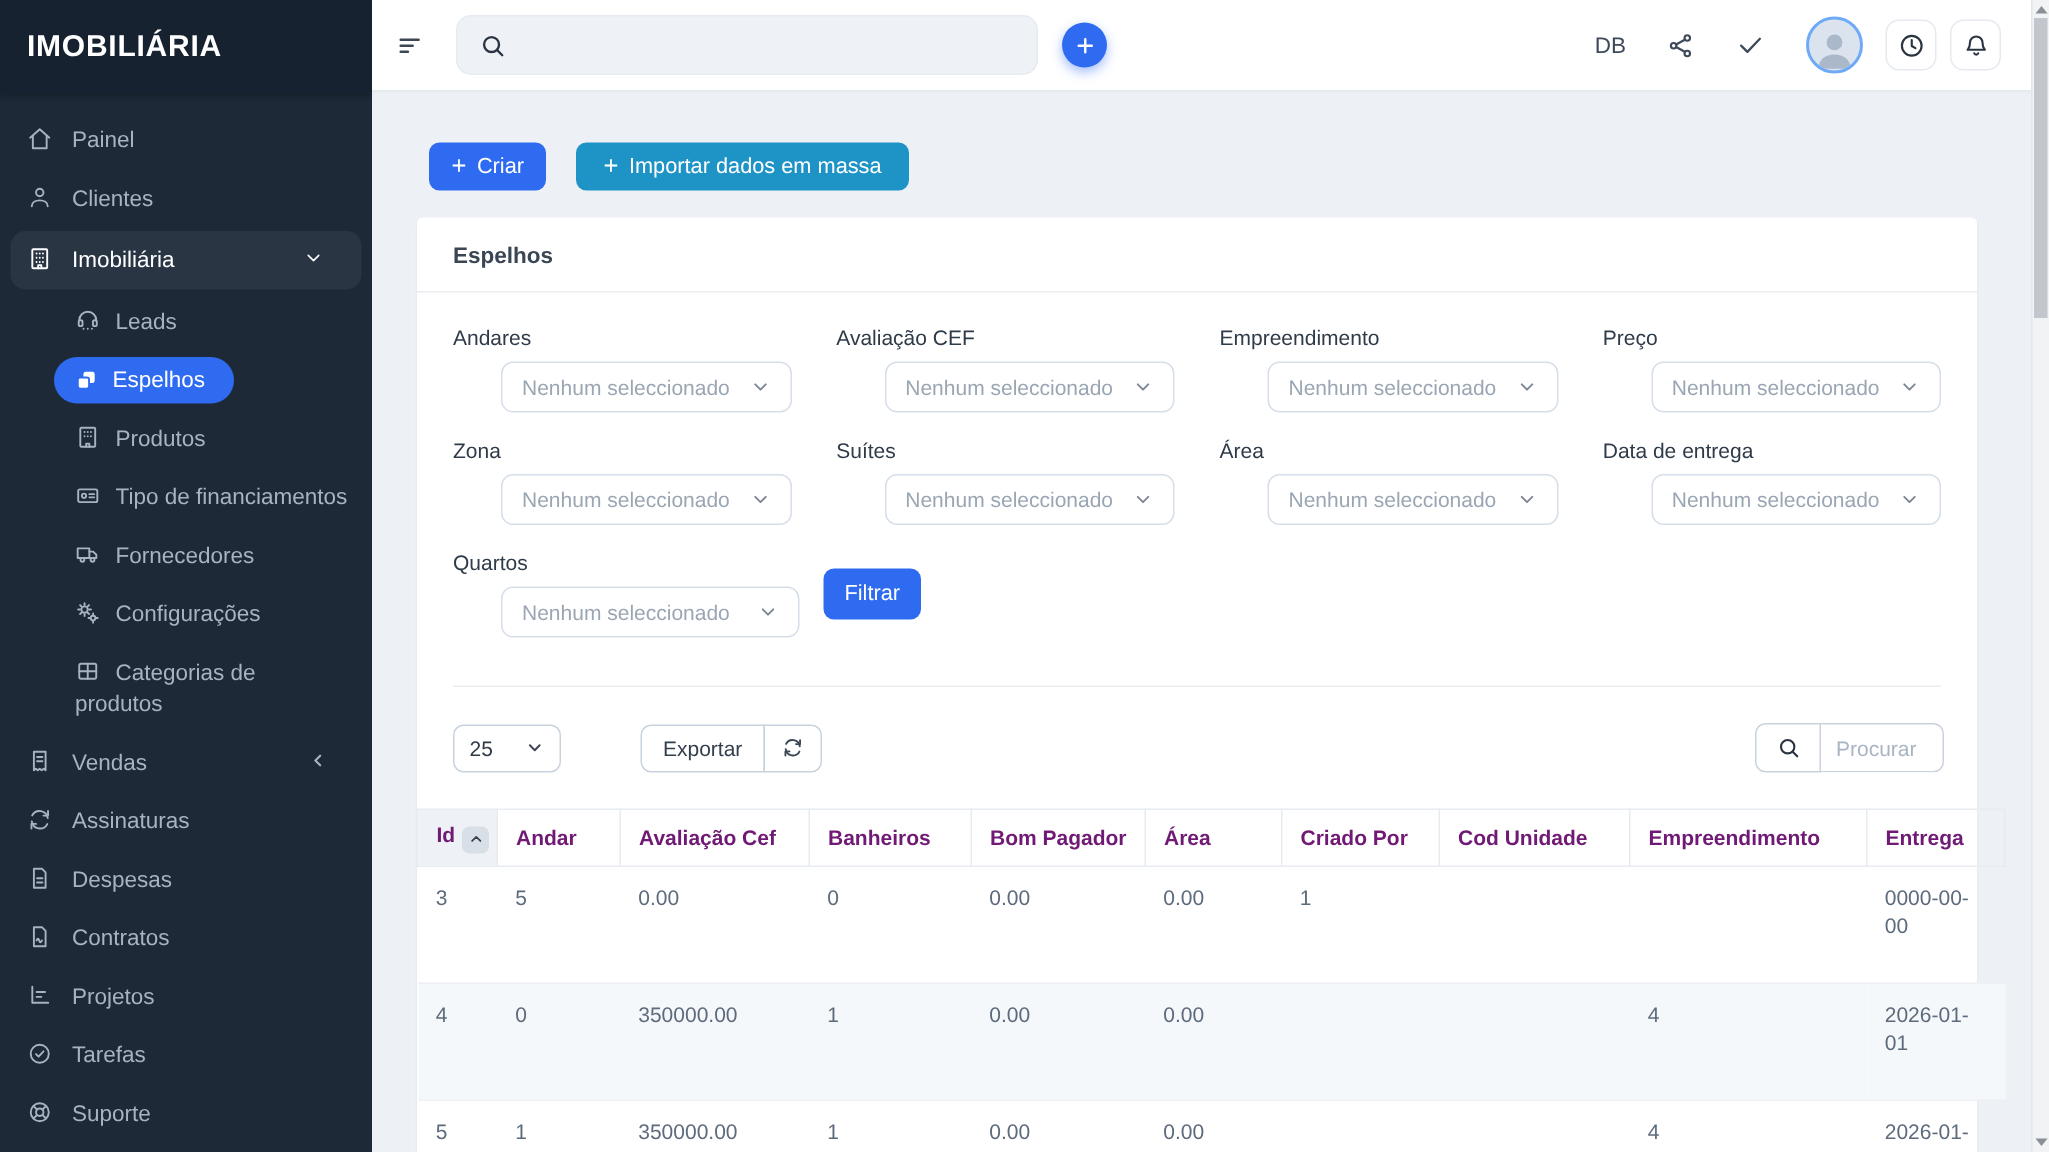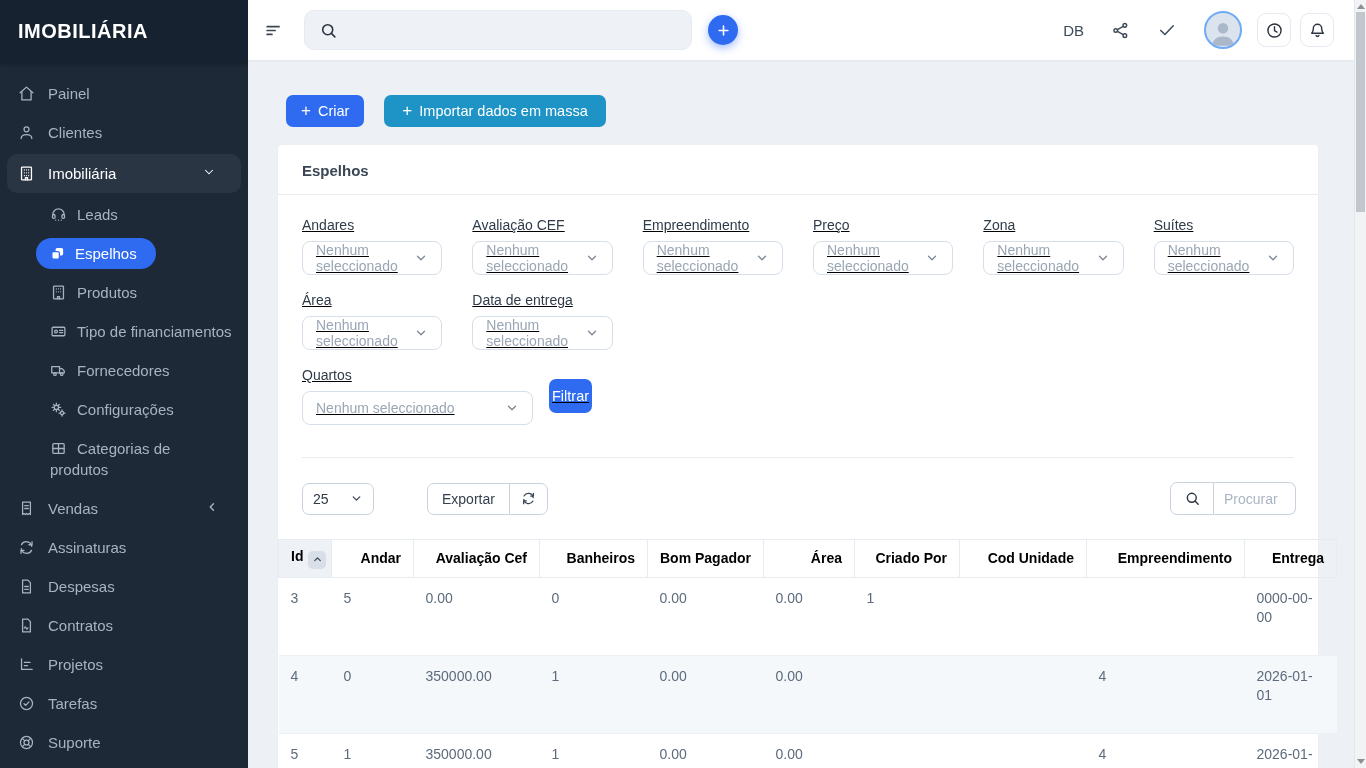--- a/index.html
+++ b/index.html
@@ -51,49 +51,49 @@
   .actions { margin:0 0 18px 8px; display:flex; gap:20px; }
   .btn { border:none; border-radius:7px; color:#fff; font-size:14.5px; padding:8px 15px; cursor:pointer;
          display:inline-flex; align-items:center; gap:7px; font-family:"Liberation Sans", sans-serif; }
   .btn-primary { background:#2e6bf1; }
   .btn-info { background:#1e93c6; padding:8px 18px; }
   .btn .plus { font-size:17px; line-height:14px; font-weight:400; }
 
   .card { background:#fff; border-radius:4px; box-shadow:0 1px 2px rgba(16,24,40,.06); height:900px; }
   .card-header { padding:17px 24px 15px 24px; border-bottom:1px solid #e9edf2; font-size:15px; font-weight:bold; color:#3a4654; }
 
-  .filters { padding:22px 24px 32px 24px; display:grid; grid-template-columns:repeat(6,1fr); gap:17px 30px;text-decoration:underline; }
+  .filters { padding:22px 24px 32px 24px; display:grid; grid-template-columns:repeat(4,1fr); gap:17px 30px; }
   .field label { display:block; font-size:14px; color:#2f3b49; margin-bottom:8px; }
   .sel { height:34px; border:1px solid #d6dfe9; border-radius:8px; background:#fff; display:flex; align-items:center;
-         justify-content:space-between; padding:0 13px; font-size:14px; color:#9aa6b4; cursor:pointer; }
+         justify-content:space-between; padding:0 13px; font-size:14px; color:#9aa6b4; cursor:pointer;margin-left:32px; }
   .sel .chev { color:#7c8794; display:flex; }
   .filters .row3 { grid-column:1 / -1; display:flex; align-items:center; gap:16px; }
   .filters .row3 .field { width:231px; flex:none; }
   .btn-filter { background:#2e6bf1; border:none; border-radius:7px; color:#fff; font-size:14.5px; height:34px;
-                padding:0 3px; cursor:pointer; font-family:"Liberation Sans", sans-serif; }
+                padding:0 14px; cursor:pointer; font-family:"Liberation Sans", sans-serif; }
 
   .divider { border-top:1px solid #e9edf2; margin:0 24px; }
 
   .toolbar { display:flex; align-items:center; padding:24px 22px 12px 24px; }
   .size-sel { width:72px; height:32px; border:1px solid #c9d3de; border-radius:7px; display:flex; align-items:center;
               justify-content:space-between; padding:0 10px; font-size:14px; color:#2f3a47; cursor:pointer; background:#fff; }
   .btn-group { display:flex; margin-left:9px; }
   .btn-light { background:#fff; border:1px solid #c9d3de; height:32px; font-size:14px; color:#333f4d; cursor:pointer;
                display:flex; align-items:center; padding:0 14px; font-family:"Liberation Sans", sans-serif; }
   .btn-export { border-radius:7px 0 0 7px;margin-left:44px; }
   .btn-refresh { border-radius:0 7px 7px 0; margin-left:-1px; padding:0 11px; color:#3c4654; }
   .tbl-search { margin-left:auto; display:flex; }
   .btn-sicon { width:44px; height:33px; background:#fff; border:1px solid #c9d3de; border-radius:7px 0 0 7px;
                display:flex; align-items:center; justify-content:center; color:#2b3440; cursor:pointer; }
   .tbl-search input { width:82px; height:33px; border:1px solid #c9d3de; border-left:none; border-radius:0 7px 7px 0;
                       padding:0 10px; font-size:14px; outline:none; color:#737373; font-family:"Liberation Sans", sans-serif; }
   .tbl-search input::placeholder { color:#a9b5c2; }
 
   table { width:100%; border-collapse:collapse; table-layout:fixed; margin-top:12px; }
-  thead th { border:1px solid #e7ecf1; padding:8px 12px; text-align:right; font-size:14px; color:#000000;
+  thead th { border:1px solid #e7ecf1; padding:8px 12px; text-align:left; font-size:14px; color:#701a75;
              font-weight:bold; height:36px; cursor:pointer; white-space:nowrap; overflow:hidden; }
   thead th.sorted { background:#eef1f5; }
   .chip { display:inline-flex; width:18px; height:18px; border-radius:5px; background:#d9dfe7; align-items:center;
           justify-content:center; margin-left:5px; vertical-align:-4px; color:#39434f; }
   tbody td { padding:11px 12px; font-size:14px; color:#5d6b7c; vertical-align:top; height:78px;
              border-bottom:1px solid #edf0f4; overflow-wrap:break-word; line-height:19px; }
   tbody tr:nth-child(even) { background:#f5f8fb; }
 
   
   .scrollbar { position:absolute; right:0; top:0; width:12px; height:768px; background:#f1f3f5; border-left:1px solid #e3e6ea; z-index:20; }

